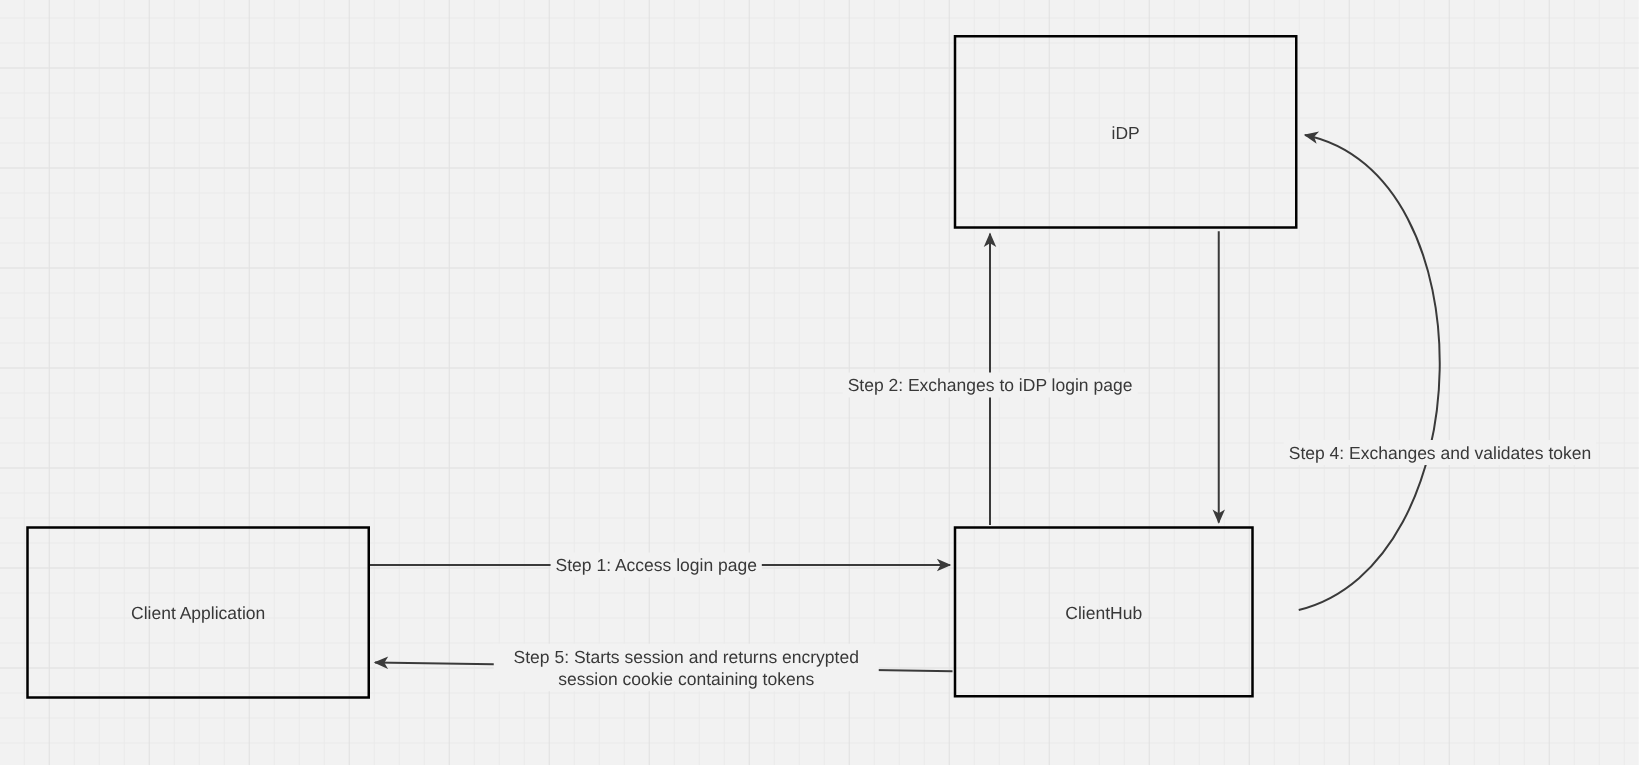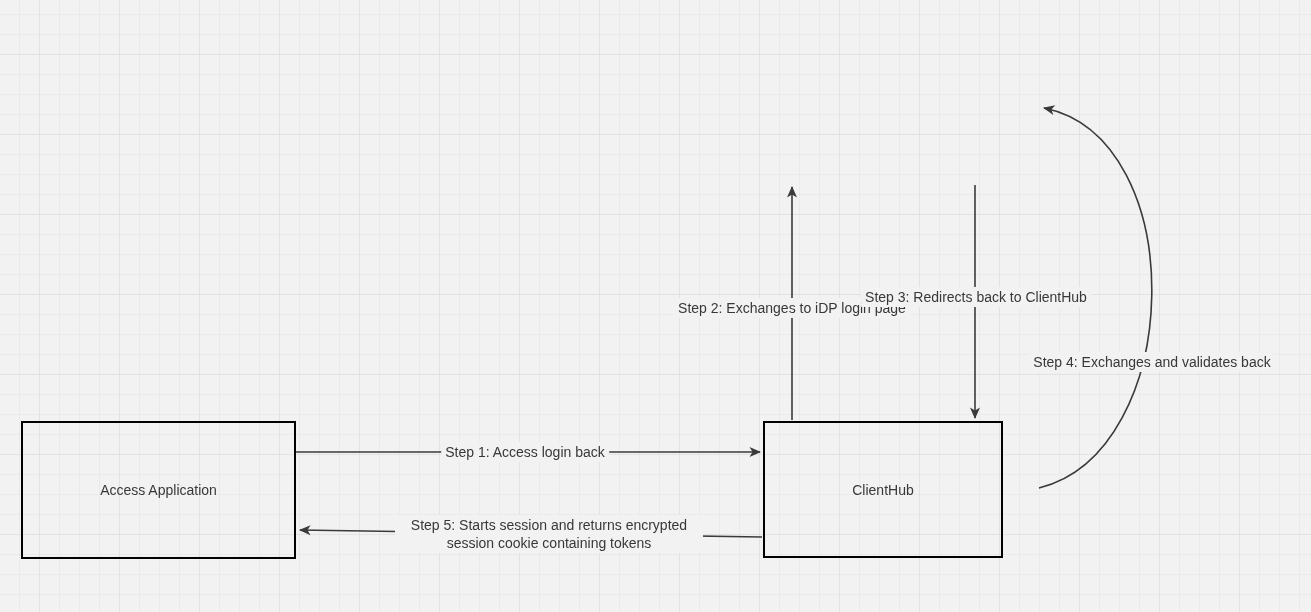--- a/index.html
+++ b/index.html
@@ -70,32 +70,34 @@
         <path d="M 1 1.5 L 12.5 6.5 L 1 11.5 L 4 6.5 Z" fill="#3a3a3a"></path>
       </marker>
     </defs>
     <path class="edge" d="M 296 452 L 760 452" marker-end="url(#arrow)"></path>
     <path class="edge" d="M 792 420 L 792 187" marker-end="url(#arrow)"></path>
     <path class="edge" d="M 975 185 L 975 418" marker-end="url(#arrow)"></path>
     <path class="edge" d="M 1039 488 C 1185 452 1192 138 1044 108" marker-end="url(#arrow)"></path>
     <path class="edge" d="M 762 537 L 300 530" marker-end="url(#arrow)"></path>
   </svg>
 
+  <div class="node" style="left:763px; top:28px; width:275px; height:155px;">
+    <span class="node-label">iDP</span>
+  </div>
 
   <div class="node" style="left:21px; top:421px; width:275px; height:138px;">
-    <span class="node-label">Access Application</span>
+    <span class="node-label">Client Application</span>
   </div>
 
   <div class="node" style="left:763px; top:421px; width:240px; height:137px;">
     <span class="node-label">ClientHub</span>
   </div>
 
-  <div class="edge-label" style="left:525px; top:452px;">Step 1: Access login back</div>
+  <div class="edge-label" style="left:525px; top:452px;">Step 1: Access login page</div>
 
   <div class="edge-label" style="left:792px; top:308px;">Step 2: Exchanges to iDP login page</div>
 
-  <div class="edge-label" style="left:976px; top:297px;">Step 3: Redirects back to ClientHub</div>
 
-  <div class="edge-label" style="left:1152px; top:362px;">Step 4: Exchanges and validates back</div>
+  <div class="edge-label" style="left:1152px; top:362px;">Step 4: Exchanges and validates token</div>
 
   <div class="edge-label edge-label-wrap" style="left:549px; top:534px;text-align:center;">Step 5: Starts session and returns encrypted session cookie containing tokens</div>
 
 </div>
 
 </body></html>

